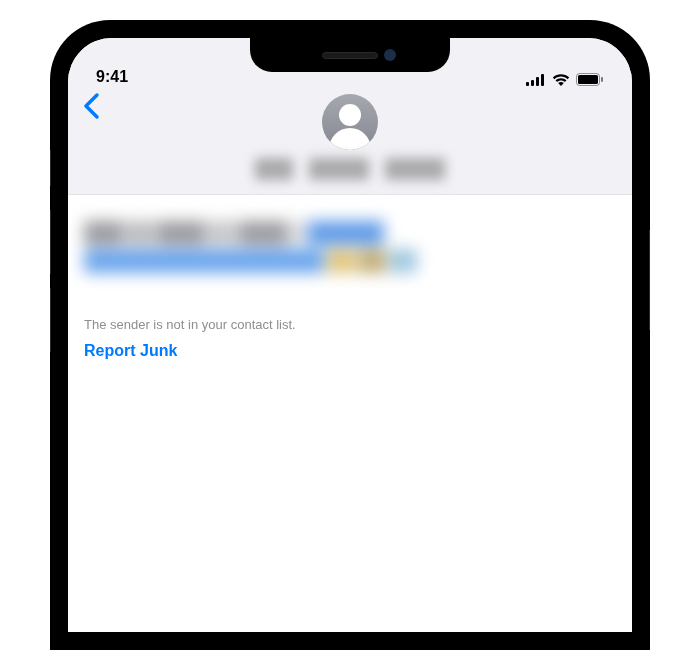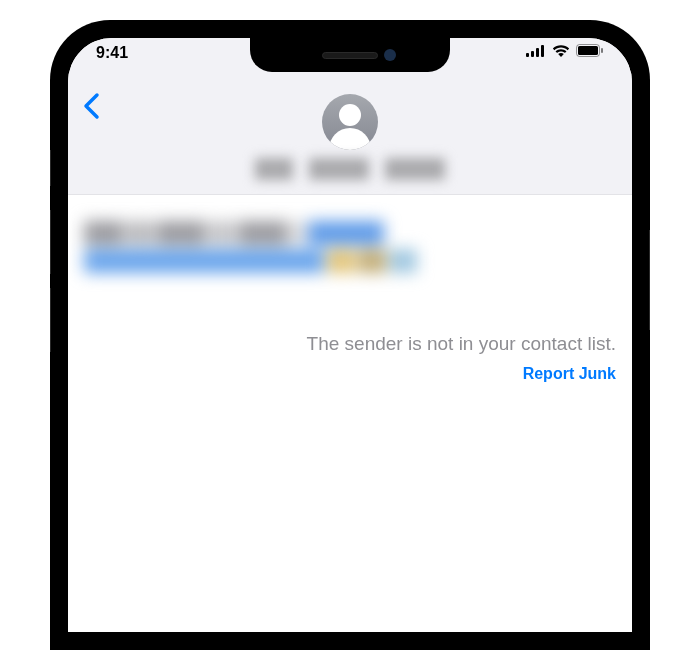--- a/index.html
+++ b/index.html
@@ -68,21 +68,21 @@
       background: #1a2e4a;
       border-radius: 50%;
       position: absolute;
       right: 54px;
     }
     
     .status-bar {
       height: 48px;
       display: flex;
       justify-content: space-between;
-      align-items: flex-start;
+      align-items: flex-end;
       padding: 0 28px;
       background: #f2f2f6;
       position: relative;
     }
     
     .status-time {
       font-size: 16px;
       font-weight: 600;
       margin-top: 6px;
     }
@@ -196,28 +196,28 @@
       display: flex;
       gap: 3px;
       margin-bottom: 4px;
     }
     
     .blur-block {
       height: 24px;
     }
     
     .sender-notice {
-      text-align: right;
-      font-size: 19px;
+      text-align: left;
+      font-size: 13px;
       color: #8e8e93;
-      margin-top: 54px;
+      margin-top: 38px;
     }
     
     .report-junk {
-      text-align: right;
+      text-align: left;
       font-size: 16px;
       font-weight: 600;
       color: #007aff;
       margin-top: 10px;
       cursor: pointer;
     }
     
     .side-button-left-1 {
       position: absolute;
       left: -3px;

